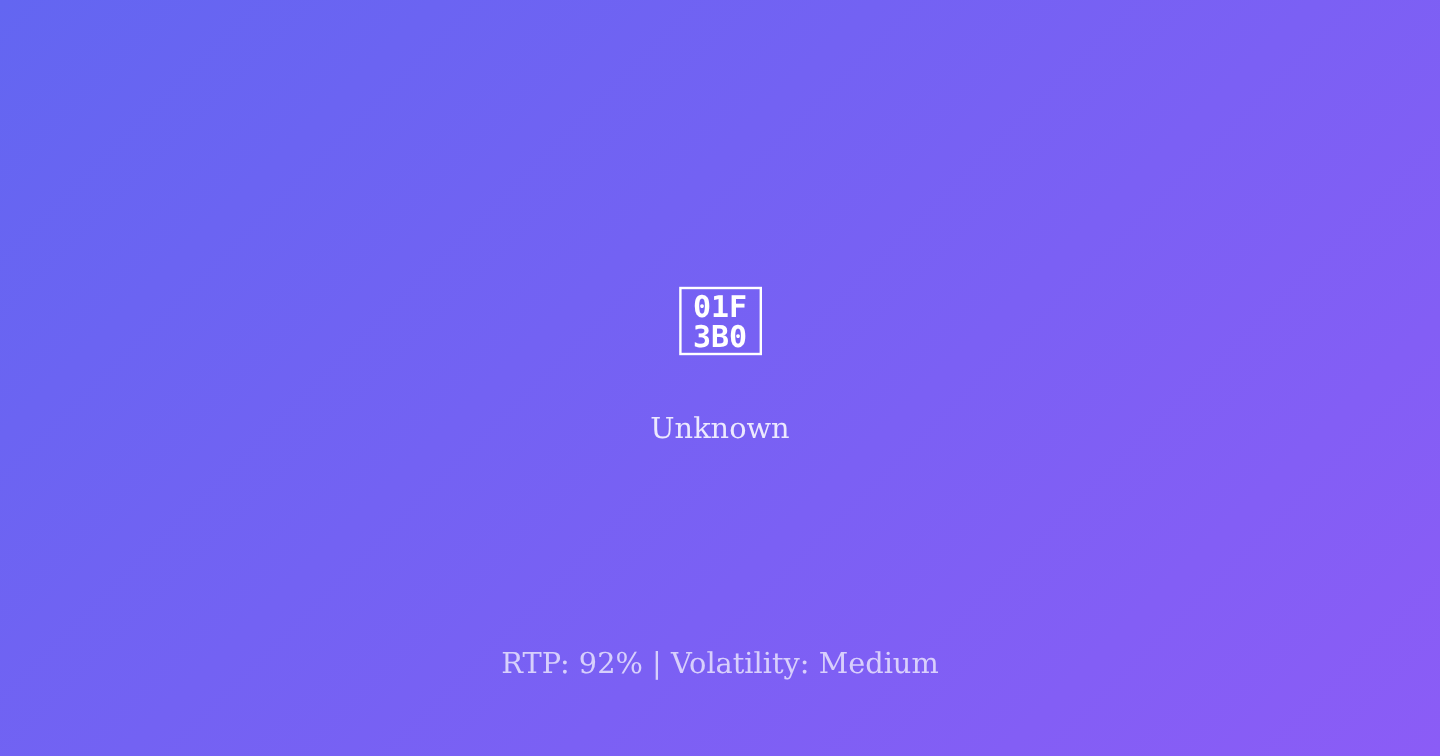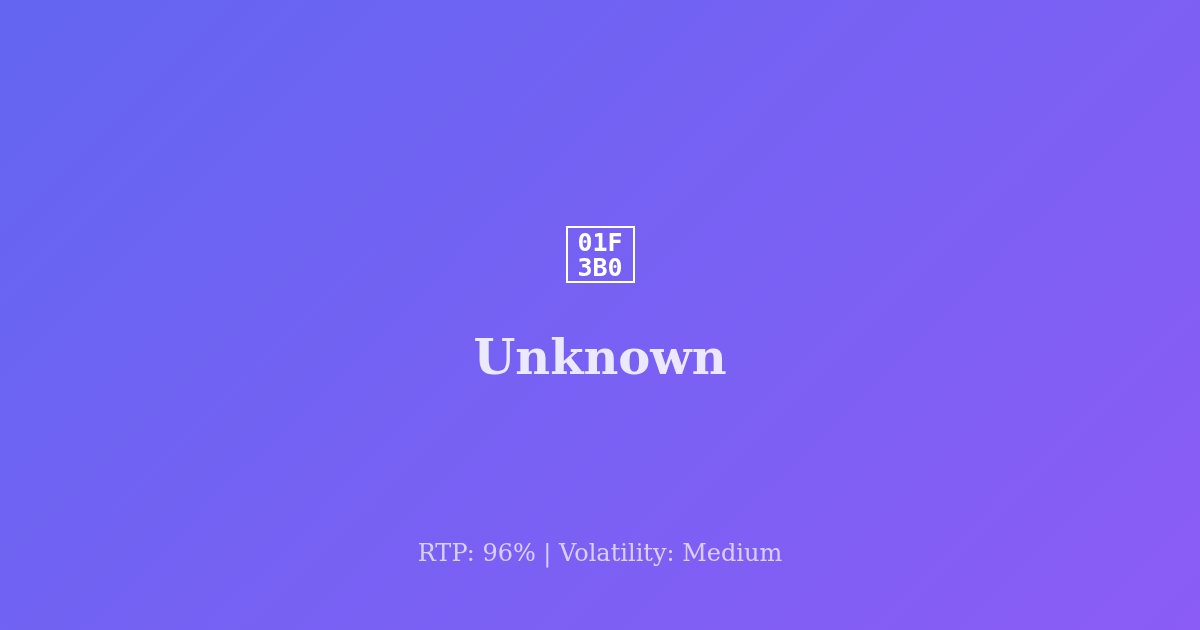--- a/index.html
+++ b/index.html
@@ -70,22 +70,22 @@
   .title-text {
     font-size: 72px;
     font-weight: 700;
     color: #ffffff;
     line-height: 1.02;
     letter-spacing: 0.5px;
   }
 
   .subtitle {
     margin-top: 48px;
-    font-size: 48px;
-    font-weight: 700;
+    font-size: 24px;
+    font-weight: 400;
     line-height: 1.1;
     color: rgba(255, 255, 255, 0.86);
   }
 
   
   .footer-meta {
     position: absolute;
     left: 0;
     right: 0;
     bottom: 62px;
@@ -108,15 +108,15 @@
       <span class="tofu" aria-label="slot machine">
         <span>01F</span>
         <span>3B0</span>
       </span>
     </div>
 
     <div class="subtitle">Unknown</div>
 
   </div>
 
-  <div class="footer-meta">RTP: 96% | Volatility: Medium</div>
+  <div class="footer-meta">RTP: 92% | Volatility: Medium</div>
 
 </div>
 
 </body></html>

